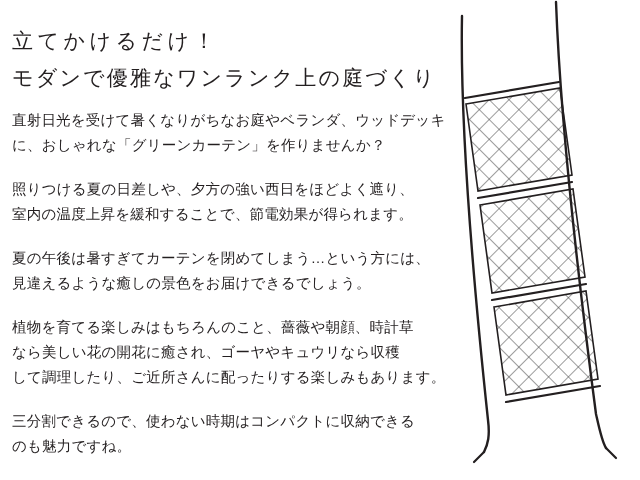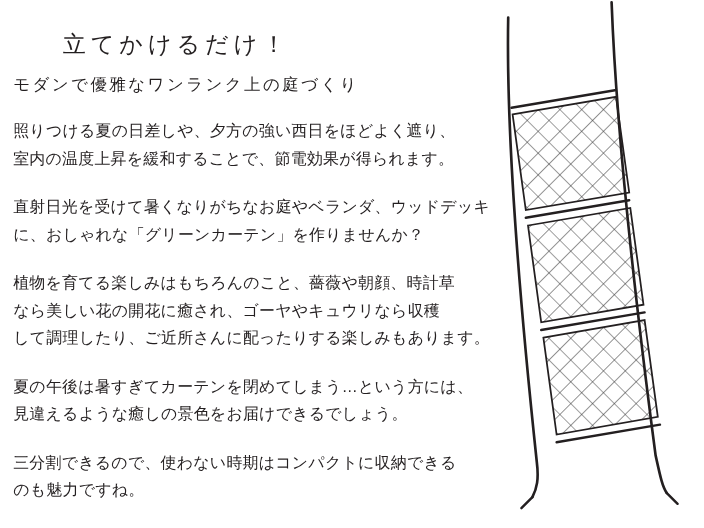--- a/index.html
+++ b/index.html
@@ -44,24 +44,23 @@
     left: 12px;
     top: 26px;
     width: 450px;
     color: #231f20;
   }
   .headline .line1 {
     font-size: 21px;
     letter-spacing: 4.5px;
     line-height: 30px;
     white-space: nowrap;
-    margin-left: 45px;
   }
   .headline .line2 {
-    font-size: 15px;
+    font-size: 21px;
     letter-spacing: 2.2px;
     line-height: 30px;
     margin-top: 7px;
     white-space: nowrap;
   }
 
   .body-copy {
     position: absolute;
     left: 12px;
     top: 108px;
@@ -98,29 +97,29 @@
   <div class="top-band"></div>
 
   <div class="text-col">
 
     <div class="headline">
       <div class="line1">立てかけるだけ！</div>
       <div class="line2">モダンで優雅なワンランク上の庭づくり</div>
     </div>
 
     <div class="body-copy">
+      <p class="para">直射日光を受けて暑くなりがちなお庭やベランダ、ウッドデッキ
+に、おしゃれな「グリーンカーテン」を作りませんか？</p>
       <p class="para">照りつける夏の日差しや、夕方の強い西日をほどよく遮り、
 室内の温度上昇を緩和することで、節電効果が得られます。</p>
-      <p class="para">直射日光を受けて暑くなりがちなお庭やベランダ、ウッドデッキ
-に、おしゃれな「グリーンカーテン」を作りませんか？</p>
+      <p class="para">夏の午後は暑すぎてカーテンを閉めてしまう…という方には、
+見違えるような癒しの景色をお届けできるでしょう。</p>
       <p class="para">植物を育てる楽しみはもちろんのこと、薔薇や朝顔、時計草
 なら美しい花の開花に癒され、ゴーヤやキュウリなら収穫
 して調理したり、ご近所さんに配ったりする楽しみもあります。</p>
-      <p class="para">夏の午後は暑すぎてカーテンを閉めてしまう…という方には、
-見違えるような癒しの景色をお届けできるでしょう。</p>
       <p class="para">三分割できるので、使わない時期はコンパクトに収納できる
 のも魅力ですね。</p>
     </div>
 
   </div>
 
   <div class="illustration">
     <svg width="230" height="480" viewBox="0 0 230 480" xmlns="http://www.w3.org/2000/svg">
       <defs>
         <pattern id="mesh" width="14" height="14" patternUnits="userSpaceOnUse" patternTransform="rotate(45)">

